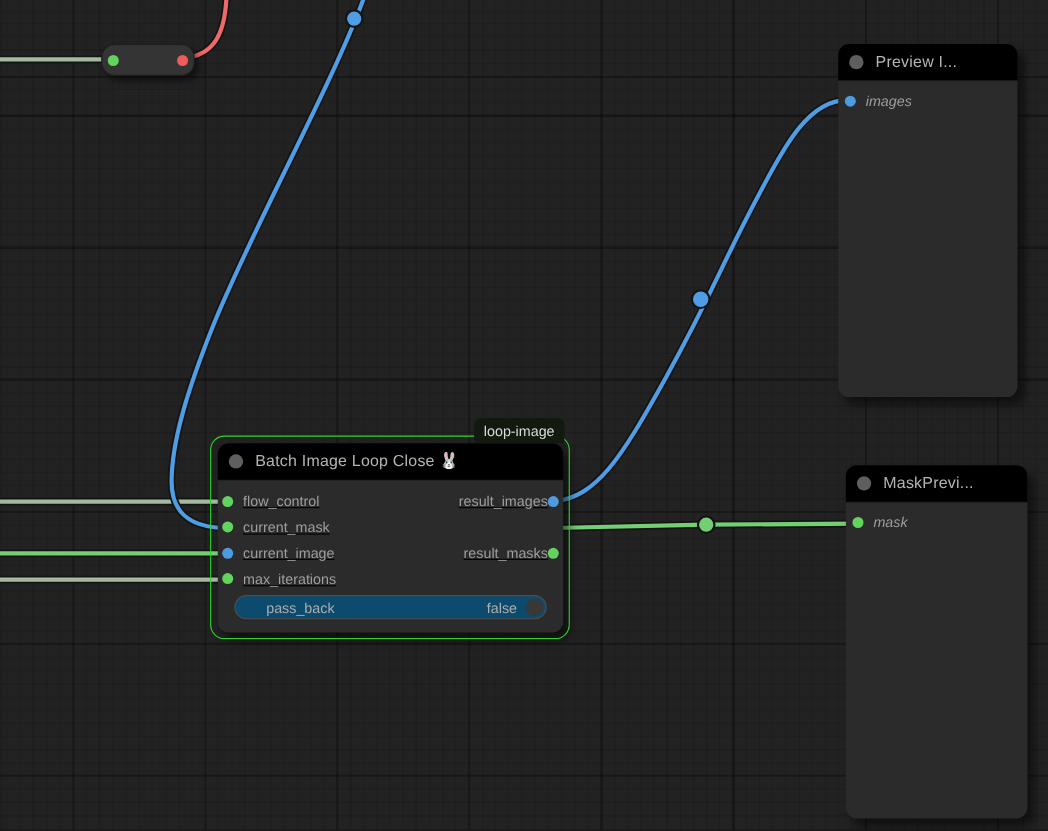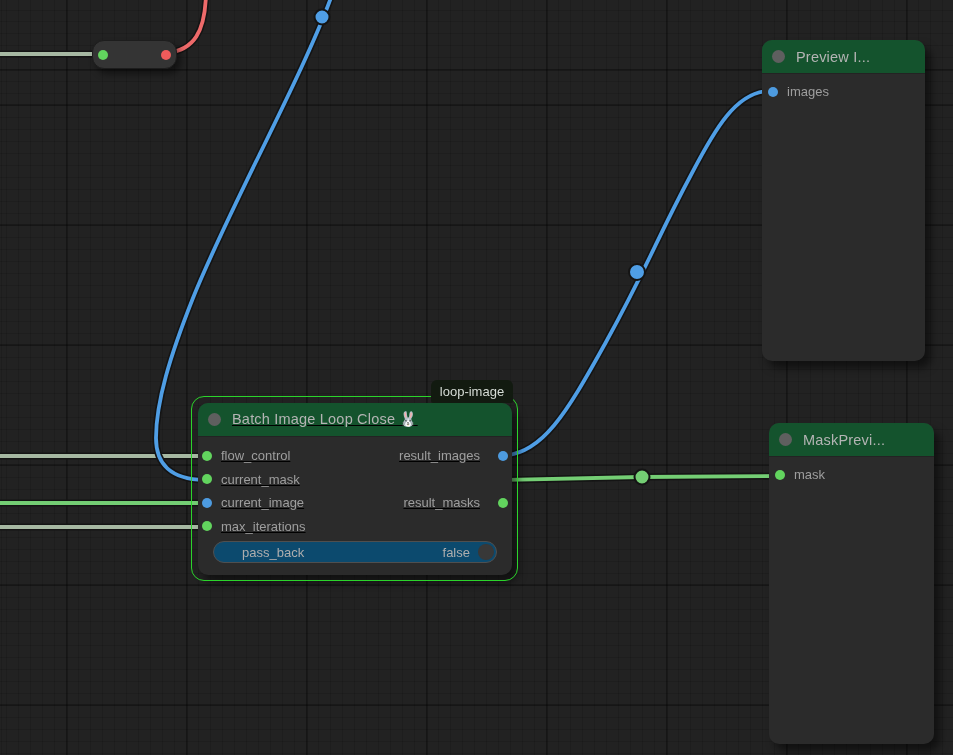--- a/index.html
+++ b/index.html
@@ -17,43 +17,43 @@
   svg.wires{position:absolute;left:0;top:0;z-index:1;}
   .wire-shadow{fill:none;stroke:#141414;stroke-width:7;stroke-linecap:round;}
   .wire{fill:none;stroke-width:3.8;stroke-linecap:round;}
   .rdot{stroke:#141414;stroke-width:2;}
 
   .node{
     position:absolute;background:#2b2b2b;border-radius:10px;z-index:2;
     box-shadow:6px 7px 9px rgba(0,0,0,.5);
   }
   .node-title{
-    height:34px;background:#14532d;border-radius:10px 10px 0 0;
+    height:34px;background:#000000;border-radius:10px 10px 0 0;
     border-bottom:1px solid #232323;display:flex;align-items:center;
     color:#b4b4b4;font-size:14.5px;letter-spacing:.2px;box-sizing:border-box;
     padding-left:10px;white-space:nowrap;overflow:hidden;
   }
   .tdot{width:13px;height:13px;border-radius:50%;background:#5f5f5f;
     display:inline-block;margin-right:11px;flex:none;}
   .pdot{width:10px;height:10px;border-radius:50%;display:inline-block;flex:none;}
   .pdot.g{background:#62d45e;}
   .pdot.b{background:#4d9be0;}
   .pdot.r{background:#ef5b5b;}
-  .prow{display:flex;align-items:center;font-size:13px;color:#9e9e9e;}
+  .prow{display:flex;align-items:center;font-size:13px;color:#9e9e9e;font-style:italic;}
   .prow .lbl{margin-left:9px;}
 
   
   .main-node{left:198px;top:403px;width:314px;height:172px;text-decoration:underline;}
   .main-rows{margin-top:7px;}
   .main-row{height:23.5px;display:flex;align-items:center;
     padding:0 4px 0 4px;box-sizing:border-box;font-size:13px;color:#9e9e9e;}
   .in-port{display:flex;align-items:center;}
   .in-port .lbl{margin-left:9px;}
   .out-port{display:flex;align-items:center;margin-left:auto;}
-  .out-port .lbl{margin-right:18px;}
+  .out-port .lbl{margin-right:0;}
   .widget{
     position:absolute;left:15px;top:138px;width:284px;height:22px;
     background:#0c4a6e;border:1px solid #4f4f4f;border-radius:12px;
     display:flex;align-items:center;box-sizing:border-box;
     font-size:13px;color:#aeaeae;
   }
   .widget .wname{padding-left:28px;}
   .widget .wval{margin-left:auto;padding-right:26px;}
   .wknob{position:absolute;right:2px;top:2px;width:16px;height:16px;
     border-radius:50%;background:#383838;}

